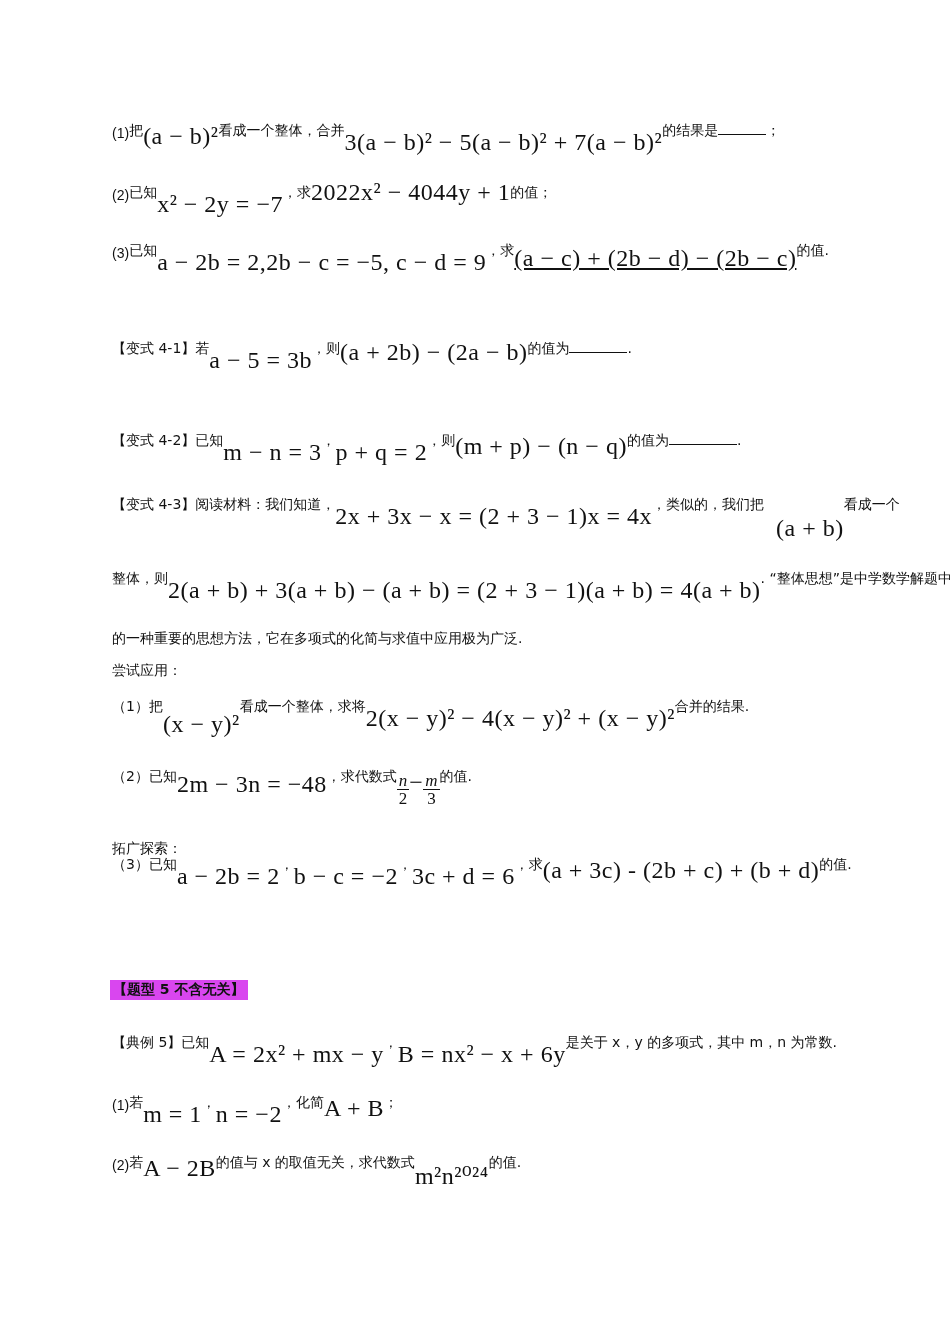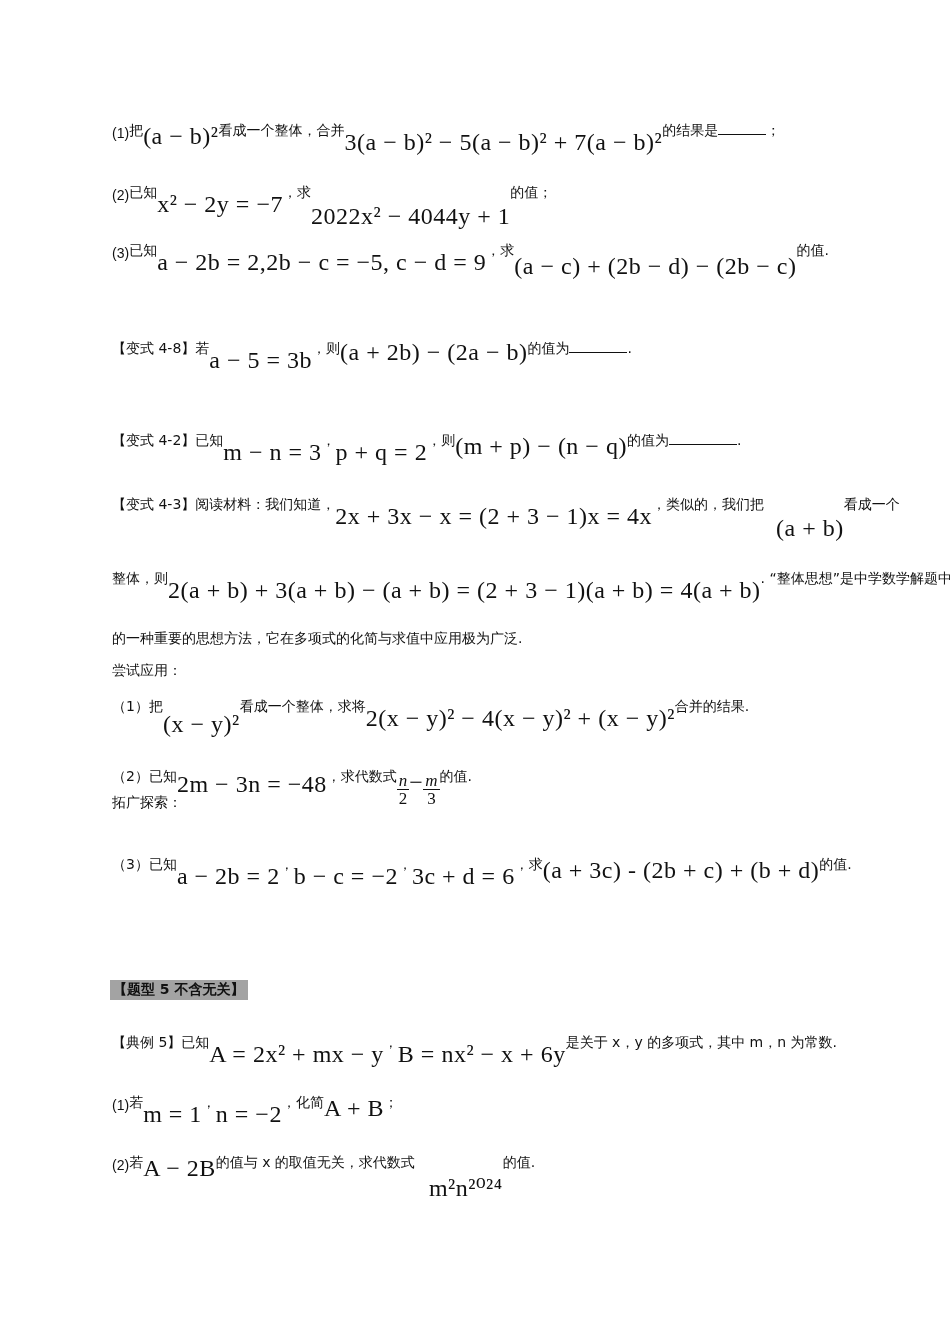--- a/index.html
+++ b/index.html
@@ -4,44 +4,44 @@
 <style>
   html, body { margin: 0; padding: 0; background: #ffffff; }
   body { width: 950px; height: 1344px; position: relative; overflow: hidden;
          font-family: "DejaVu Serif", "Liberation Serif", serif; color: #111; }
   .line { position: absolute; left: 112px; white-space: nowrap; font-size: 15px; line-height: 20px; }
   .cn { font-family: "DejaVu Sans", "Liberation Sans", sans-serif; font-size: 14px; vertical-align: top; }
   .num { font-family: "Liberation Sans", "DejaVu Sans", sans-serif; font-size: 14px; }
   .math { font-family: "Liberation Serif", "DejaVu Serif", serif; font-style: normal; font-size: 24px;
           display: inline-block; position: relative; top: 12px; letter-spacing: 0.5px; }
   .blank { display: inline-block; border-bottom: 1px solid #111; height: 14px; vertical-align: top; }
-  .heading { position: absolute; left: 110px; top: 980px; background: #a3a3a3; padding: 1px 3px;
+  .heading { position: absolute; left: 110px; top: 980px; background: #d946ef; padding: 1px 3px;
              font-family: "DejaVu Sans", "Liberation Sans", sans-serif; font-weight: bold; font-size: 14px; }
   .frac { display: inline-flex; flex-direction: column; align-items: center; vertical-align: middle;
           font-family: "Liberation Serif", serif; font-size: 17px; line-height: 17px; position: relative; top: 6px; }
   .frac .n { border-bottom: 1px solid #111; padding: 0 2px; font-style: italic; }
   .frac .d { padding: 0 2px; }
 </style>
 </head>
 <body>
 
 <div class="line" style="top:120px;">
   <span class="num">(1)</span><span class="cn">把</span><span class="math" style="top:6px;">(a − b)²</span><span class="cn">看成一个整体，合并</span><span class="math">3(a − b)² − 5(a − b)² + 7(a − b)²</span><span class="cn">的结果是</span><span class="blank" style="width:48px;"></span><span class="cn">；</span>
 </div>
 
 <div class="line" style="top:182px;">
-  <span class="num">(2)</span><span class="cn">已知</span><span class="math">x² − 2y = −7</span><span class="cn">，求</span><span class="math" style="top:24px;">2022x² − 4044y + 1</span><span class="cn">的值；</span>
+  <span class="num">(2)</span><span class="cn">已知</span><span class="math">x² − 2y = −7</span><span class="cn">，求</span><span class="math" style="top:0;">2022x² − 4044y + 1</span><span class="cn">的值；</span>
 </div>
 
 <div class="line" style="top:240px;">
-  <span class="num">(3)</span><span class="cn">已知</span><span class="math">a − 2b = 2,2b − c = −5, c − d = 9</span><span class="cn">，求</span><span class="math" style="top:16px;">(a − c) + (2b − d) − (2b − c)</span><span class="cn">的值.</span>
+  <span class="num">(3)</span><span class="cn">已知</span><span class="math">a − 2b = 2,2b − c = −5, c − d = 9</span><span class="cn">，求</span><span class="math" style="top:8px;text-decoration:underline;">(a − c) + (2b − d) − (2b − c)</span><span class="cn">的值.</span>
 </div>
 
 <div class="line" style="top:338px;">
-  <span class="cn">【变式 4-8】</span><span class="cn">若</span><span class="math">a − 5 = 3b</span><span class="cn">，则</span><span class="math" style="top:4px;text-align:right;">(a + 2b) − (2a − b)</span><span class="cn">的值为</span><span class="blank" style="width:58px;"></span><span class="cn">.</span>
+  <span class="cn">【变式 4-1】</span><span class="cn">若</span><span class="math">a − 5 = 3b</span><span class="cn">，则</span><span class="math" style="top:4px;text-align:right;">(a + 2b) − (2a − b)</span><span class="cn">的值为</span><span class="blank" style="width:58px;"></span><span class="cn">.</span>
 </div>
 
 <div class="line" style="top:430px;">
   <span class="cn">【变式 4-2】</span><span class="cn">已知</span><span class="math">m − n = 3</span><span class="cn">，</span><span class="math">p + q = 2</span><span class="cn">，则</span><span class="math" style="top:6px;">(m + p) − (n − q)</span><span class="cn">的值为</span><span class="blank" style="width:68px;"></span><span class="cn">.</span>
 </div>
 
 <div class="line" style="top:494px;">
   <span class="cn">【变式 4-3】</span><span class="cn">阅读材料：我们知道，</span><span class="math">2x + 3x − x = (2 + 3 − 1)x = 4x</span><span class="cn">，类似的，我们把</span><span class="math" style="top:24px;padding-left:12px;">(a + b)</span><span class="cn">看成一个</span>
 </div>
 
@@ -64,33 +64,33 @@
 <div class="line" style="top:766px;">
   <span class="cn">（2）</span><span class="cn">已知</span><span class="math" style="top:4px;">2m − 3n = −48</span><span class="cn">，求代数式</span><span class="frac">
       <span class="n">n</span>
       <span class="d">2</span>
     </span><span class="math" style="top:2px;">−</span><span class="frac">
       <span class="n">m</span>
       <span class="d">3</span>
     </span><span class="cn">的值.</span>
 </div>
 
-<div class="line" style="top:792px;">
+<div class="line" style="top:838px;">
   <span class="cn">拓广探索：</span>
 </div>
 
 <div class="line" style="top:854px;">
   <span class="cn">（3）</span><span class="cn">已知</span><span class="math">a − 2b = 2</span><span class="cn">，</span><span class="math">b − c = −2</span><span class="cn">，</span><span class="math">3c + d = 6</span><span class="cn">，求</span><span class="math" style="top:6px;">(a + 3c) - (2b + c) + (b + d)</span><span class="cn">的值.</span>
 </div>
 
 <div class="heading">【题型 5 不含无关】</div>
 
 <div class="line" style="top:1032px;">
   <span class="cn">【典例 5】</span><span class="cn">已知</span><span class="math">A = 2x² + mx − y</span><span class="cn">，</span><span class="math">B = nx² − x + 6y</span><span class="cn">是关于 x，y 的多项式，其中 m，n 为常数.</span>
 </div>
 
 <div class="line" style="top:1092px;">
   <span class="num">(1)</span><span class="cn">若</span><span class="math">m = 1</span><span class="cn">，</span><span class="math">n = −2</span><span class="cn">，化简</span><span class="math" style="top:6px;">A + B</span><span class="cn">；</span>
 </div>
 
 <div class="line" style="top:1152px;">
-  <span class="num">(2)</span><span class="cn">若</span><span class="math" style="top:6px;text-align:right;">A − 2B</span><span class="cn">的值与 x 的取值无关，求代数式</span><span class="math" style="top:26px;margin-left:14px;">m²n²⁰²⁴</span><span class="cn">的值.</span>
+  <span class="num">(2)</span><span class="cn">若</span><span class="math" style="top:6px;text-align:right;">A − 2B</span><span class="cn">的值与 x 的取值无关，求代数式</span><span class="math" style="top:14px;">m²n²⁰²⁴</span><span class="cn">的值.</span>
 </div>
 
 </body></html>

